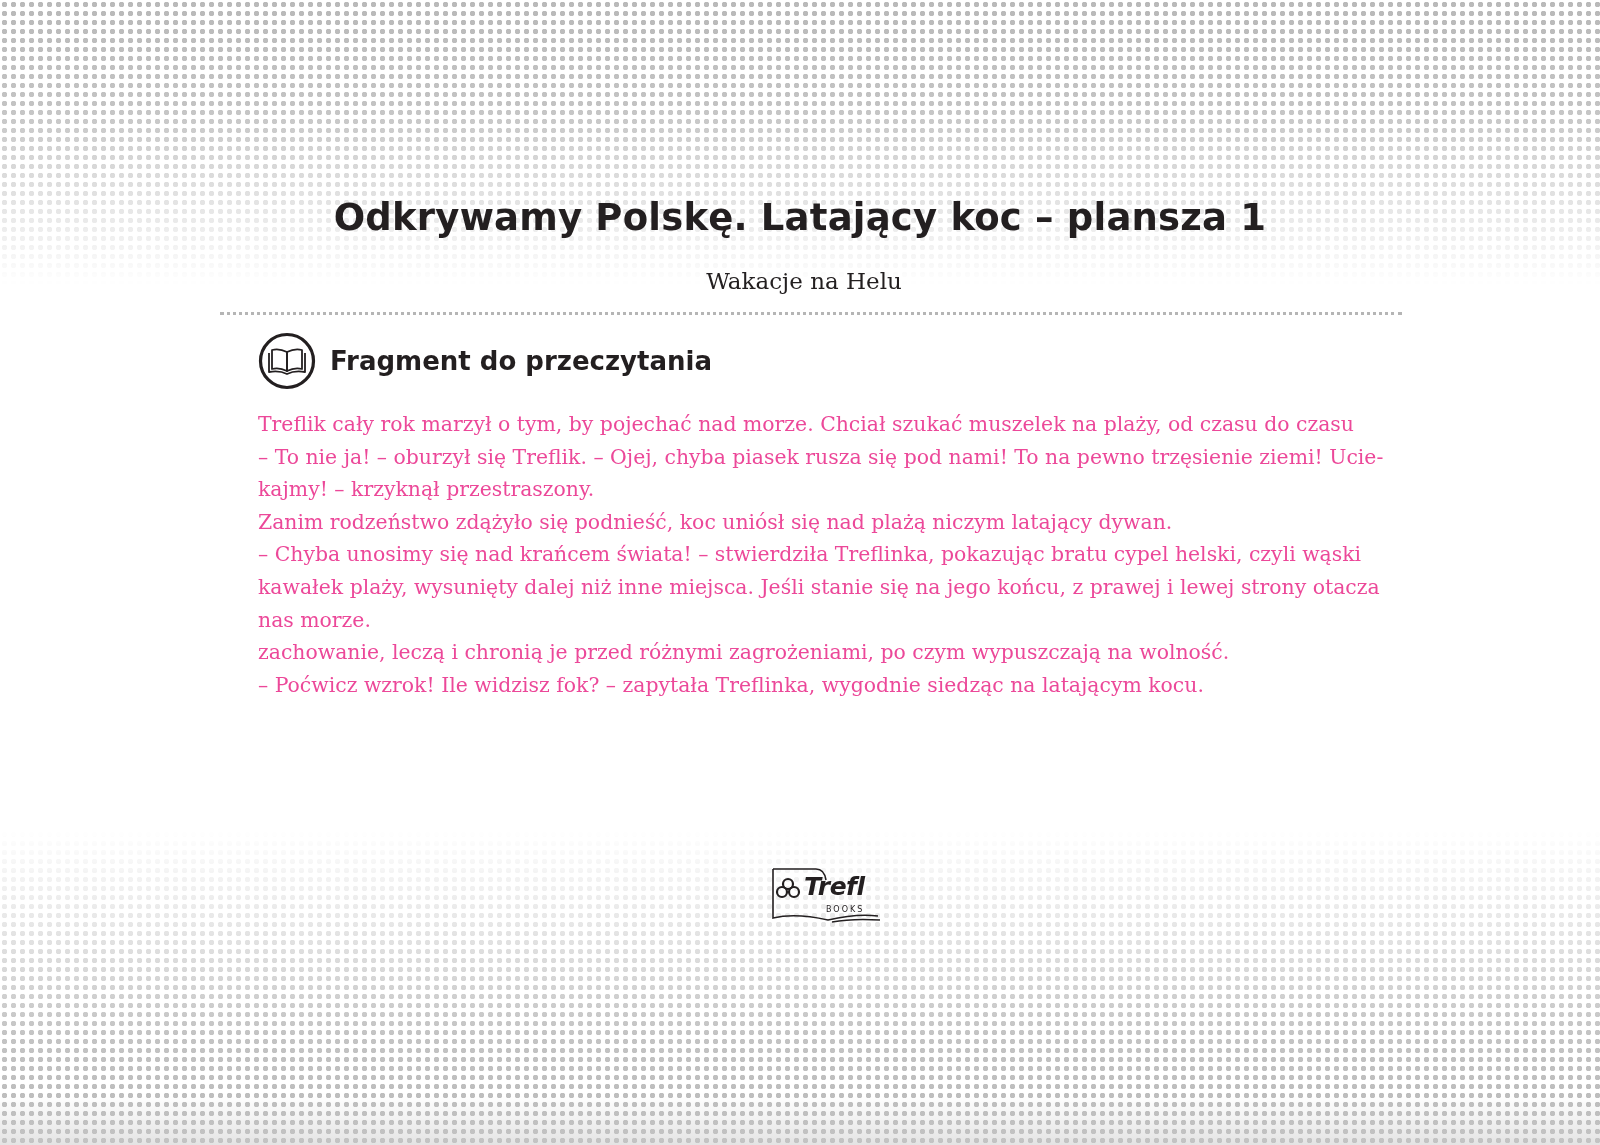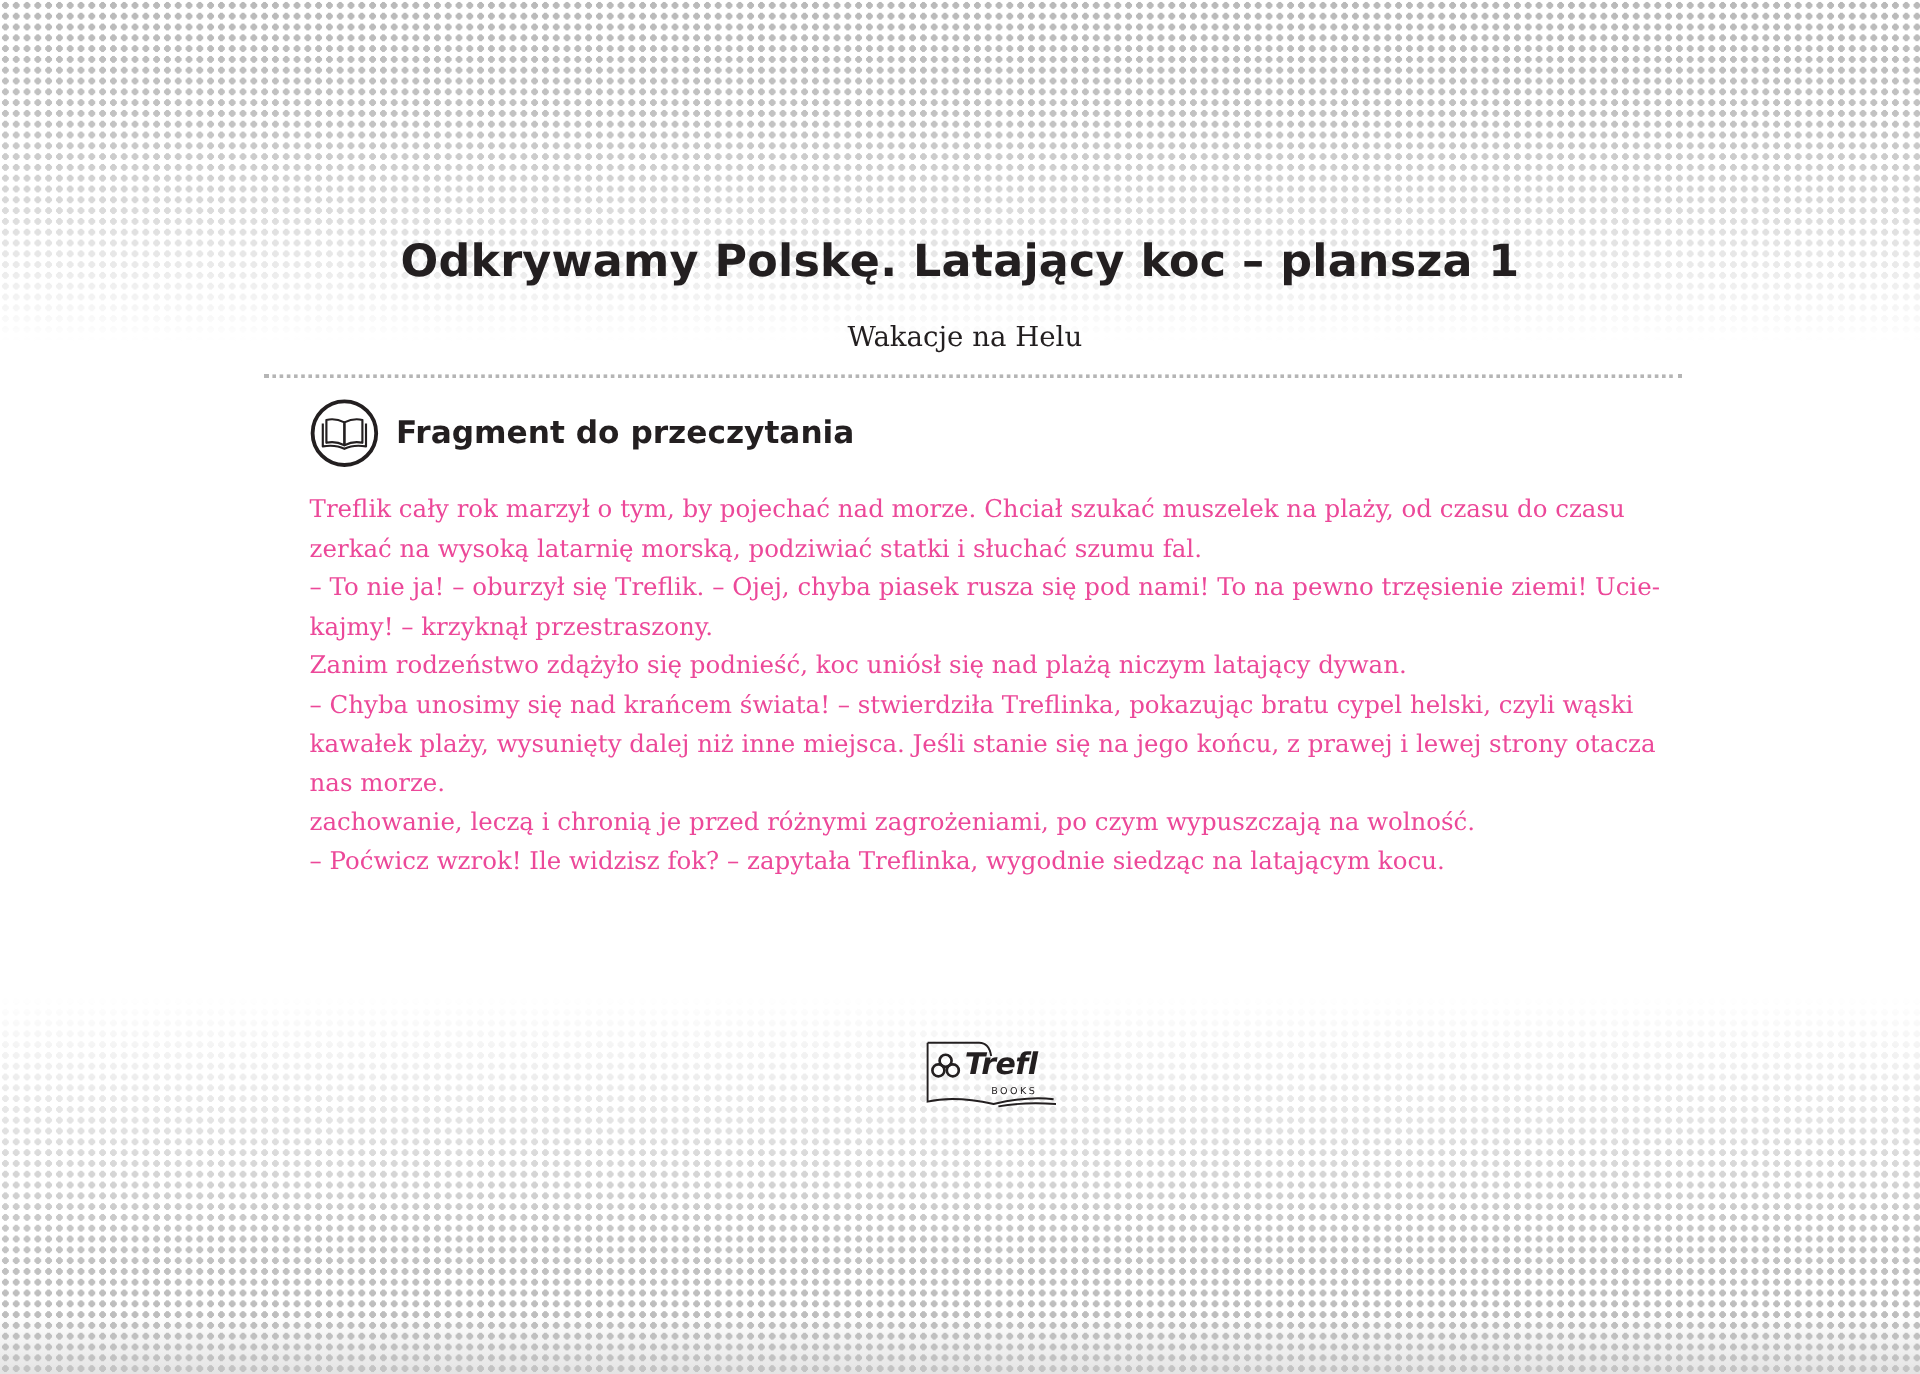--- a/index.html
+++ b/index.html
@@ -171,21 +171,20 @@
       <path d="M29 20 C34 17.5 40 17 44 18 L44 37 C40 36 34 36.5 29 39 Z" fill="none" stroke="#231f20" stroke-width="1.8" stroke-linejoin="round"></path>
 
       <path d="M11 21 L11 40 C17 39 24 39.5 29 42 C34 39.5 41 39 47 40 L47 21" fill="none" stroke="#231f20" stroke-width="1.8" stroke-linejoin="round"></path>
     </svg>
   </span>
   <span class="section-title">Fragment do przeczytania</span>
 </div>
 
 <div class="reading">
   <p>Treflik cały rok marzył o tym, by pojechać nad morze. Chciał szukać muszelek na plaży, od czasu do czasu</p>
-  <p>zerkać na wysoką latarnię morską, podziwiać statki i słuchać szumu fal.</p>
   <p>– To nie ja! – oburzył się Treflik. – Ojej, chyba piasek rusza się pod nami! To na pewno trzęsienie ziemi! Ucie-</p>
   <p>kajmy! – krzyknął przestraszony.</p>
   <p>Zanim rodzeństwo zdążyło się podnieść, koc uniósł się nad plażą niczym latający dywan.</p>
   <p>– Chyba unosimy się nad krańcem świata! – stwierdziła Treflinka, pokazując bratu cypel helski, czyli wąski</p>
   <p>kawałek plaży, wysunięty dalej niż inne miejsca. Jeśli stanie się na jego końcu, z prawej i lewej strony otacza</p>
   <p>nas morze.</p>
   <p>zachowanie, leczą i chronią je przed różnymi zagrożeniami, po czym wypuszczają na wolność.</p>
   <p>– Poćwicz wzrok! Ile widzisz fok? – zapytała Treflinka, wygodnie siedząc na latającym kocu.</p>
 </div>
 

